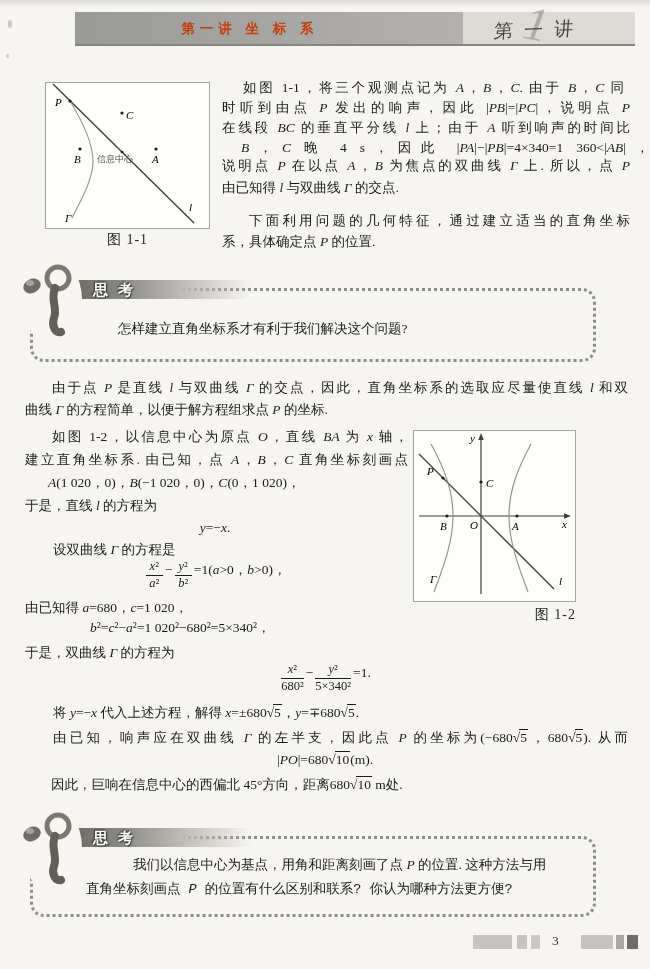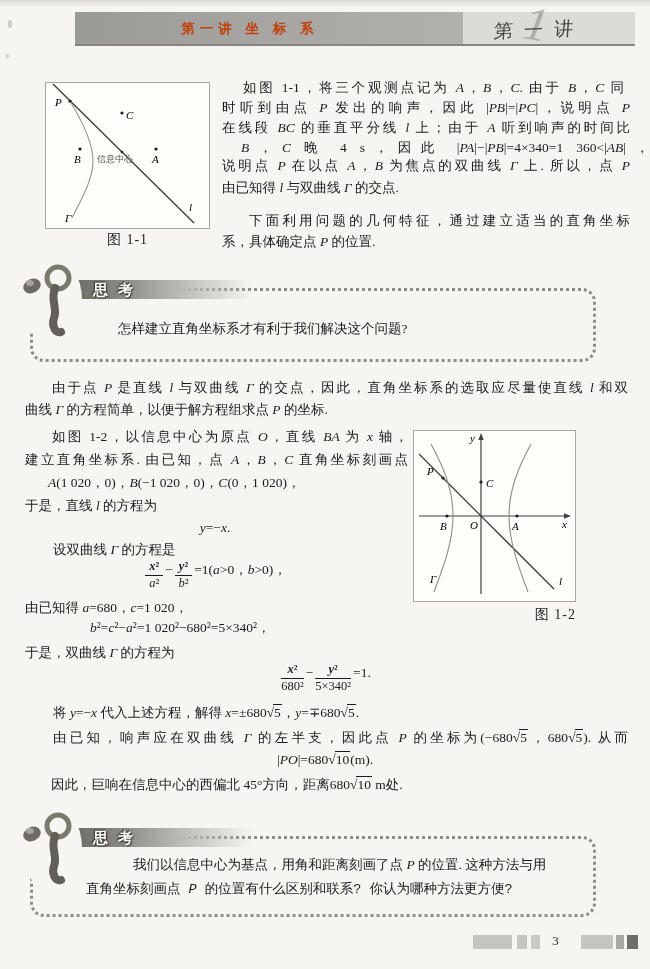--- a/index.html
+++ b/index.html
@@ -23,21 +23,21 @@
   .badge-text{left:494px;top:17px;font-size:19px;color:#45443f;letter-spacing:11px;
     transform:skewX(-6deg) rotate(-2deg);white-space:nowrap;}
   .figcap{font-size:14px;color:#222;text-align:center;letter-spacing:1px;}
   
   .ln{position:absolute;font-size:13.5px;color:#1b1b1b;white-space:nowrap;line-height:20px;}
   .jl{white-space:normal;text-align:justify;text-align-last:justify;height:21px;overflow:hidden;}
   .ctr{text-align:center;white-space:nowrap;}
   .i{font-style:italic;}
   .ol{border-top:1.2px solid #1b1b1b;padding:0 1px;margin-left:-1px;}
   .frac{display:inline-block;vertical-align:-1.0em;text-align:center;margin:0 2px;font-size:12.5px;line-height:1.1;}
-  .frac .num{display:block;border-bottom:1.2px solid #1b1b1b;padding:0 4px 1px;font-weight:bold;}
+  .frac .num{display:block;border-bottom:1.2px solid #1b1b1b;padding:0 4px 1px;}
   .frac .den{display:block;padding-top:1px;}
   
   .dotbox{border:3px dotted #8d8d88;border-radius:14px;background:transparent;}
   .think-bar{height:19px;border-radius:2px;
     background:linear-gradient(to right,#626159 0%,#87857f 30%,#b9b8b2 62%,rgba(246,245,241,0) 100%);}
   .think-label{font-family:"Liberation Sans","DejaVu Sans",sans-serif;
     font-size:15px;font-weight:bold;color:#fbfbf8;letter-spacing:10px;white-space:nowrap;
     text-shadow:1px 1px 1px #3a3a35,-1px -1px 1px #3a3a35,0 0 3px #514f4a;}
   .think-text{font-size:13.5px;color:#1b1b1b;white-space:nowrap;}
   

